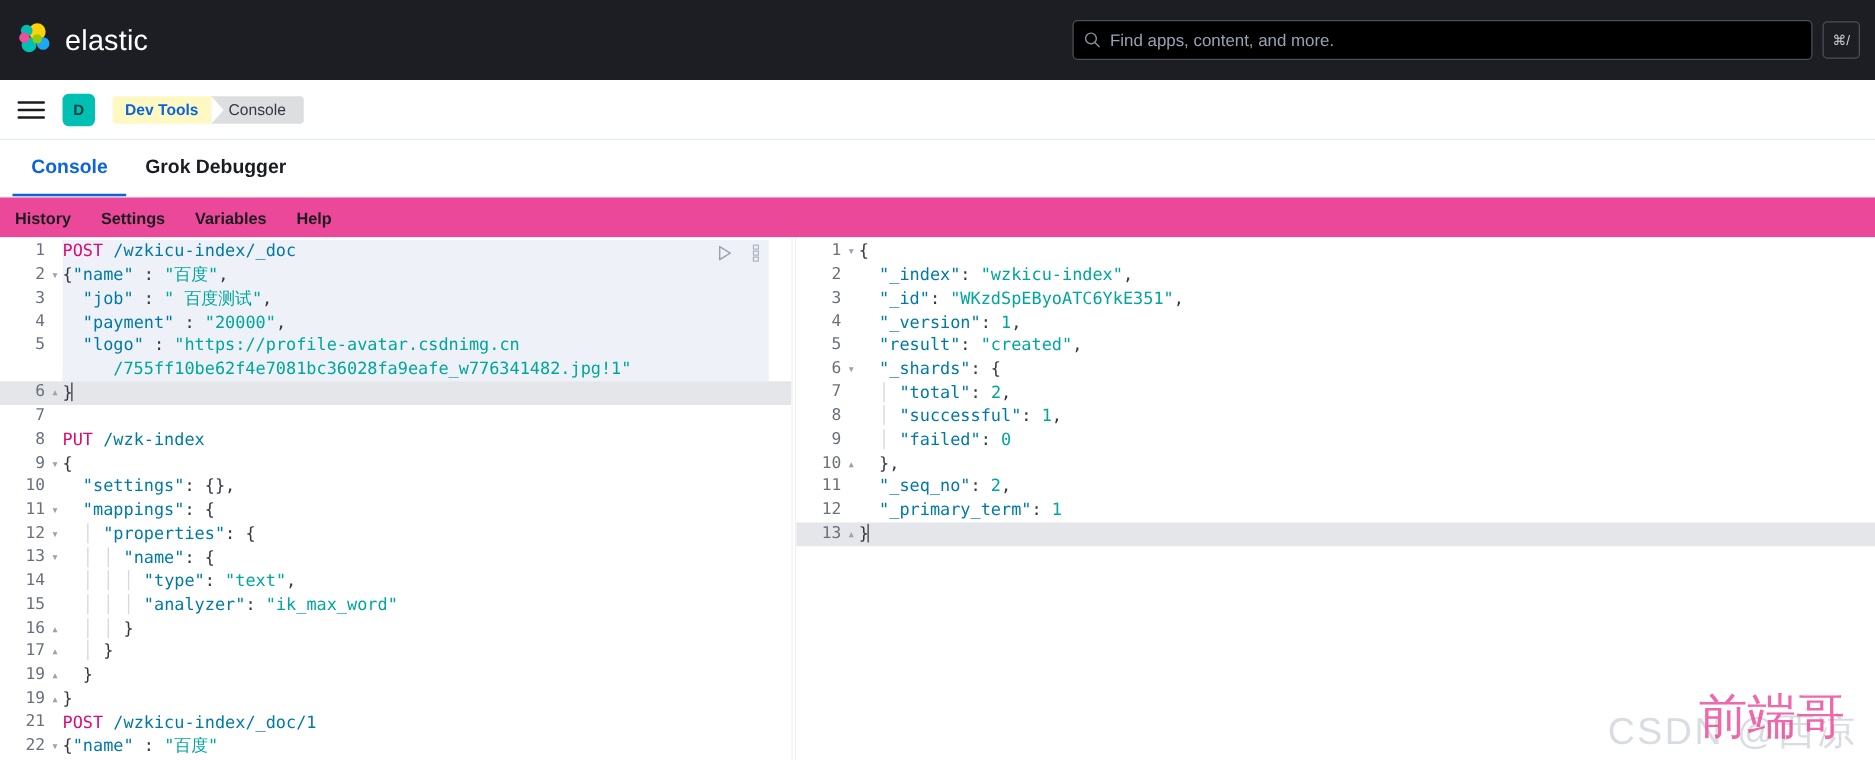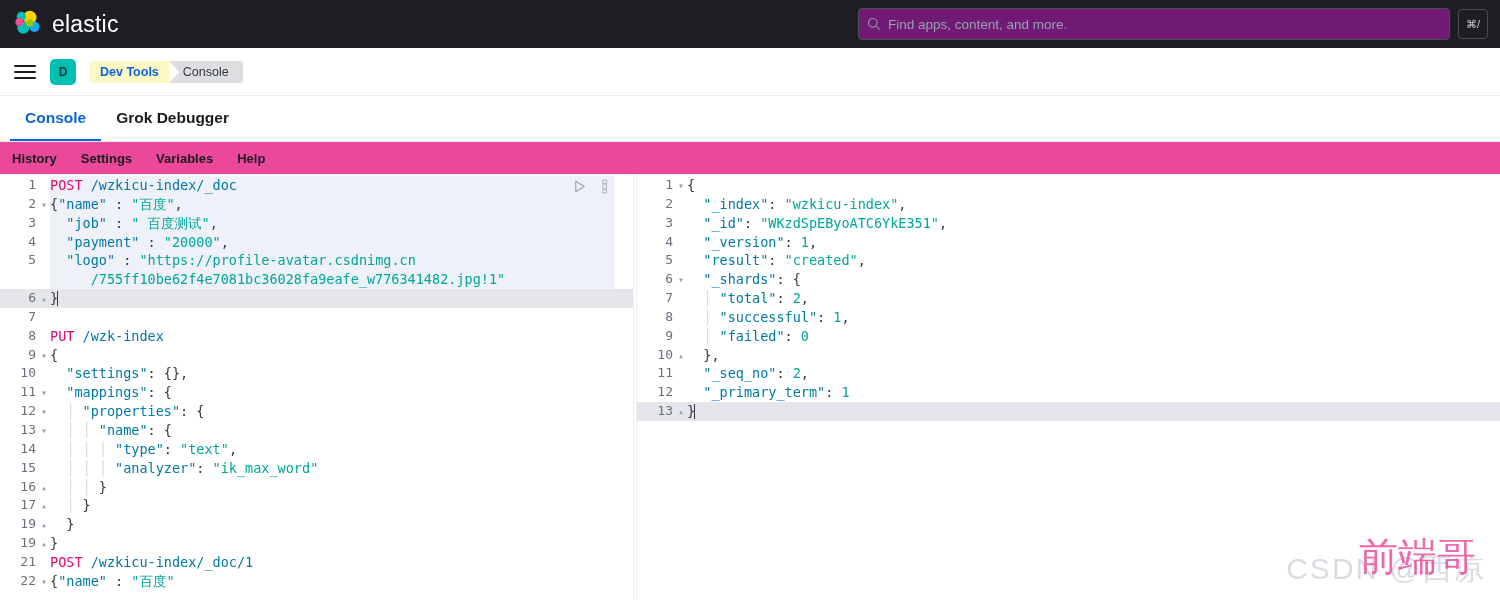--- a/index.html
+++ b/index.html
@@ -5,40 +5,40 @@
   * { box-sizing: border-box; margin: 0; padding: 0; }
   html, body {
     width: 1500px; height: 608px;
     overflow: hidden;
     background: #ffffff;
     font-family: "Liberation Sans", sans-serif;
   }
 
   
   .global-header {
-    height: 48px;
+    height: 64px;
     background: #1d1e24;
     display: flex;
     align-items: center;
     padding: 12px 12px;
     position: relative;
   }
   .brand { display: flex; align-items: center; gap: 10px; }
   .brand-logo { width: 30px; height: 30px; position: relative; }
   .brand-name {
     color: #ffffff;
     font-size: 23px;
     font-weight: 400;
     letter-spacing: .2px;
   }
   .header-spacer { flex: 1; }
   .global-search {
     width: 592px;
     height: 32px;
-    background: #701a75;
+    background: #000000;
     border: 1px solid #4c4f56;
     border-radius: 4px;
     display: flex;
     align-items: center;
     padding: 0 8px;
     gap: 7px;
     margin-right: 8px;
     justify-content: center;
   }
   .global-search .srch-icon { flex: 0 0 auto; display:flex; }

